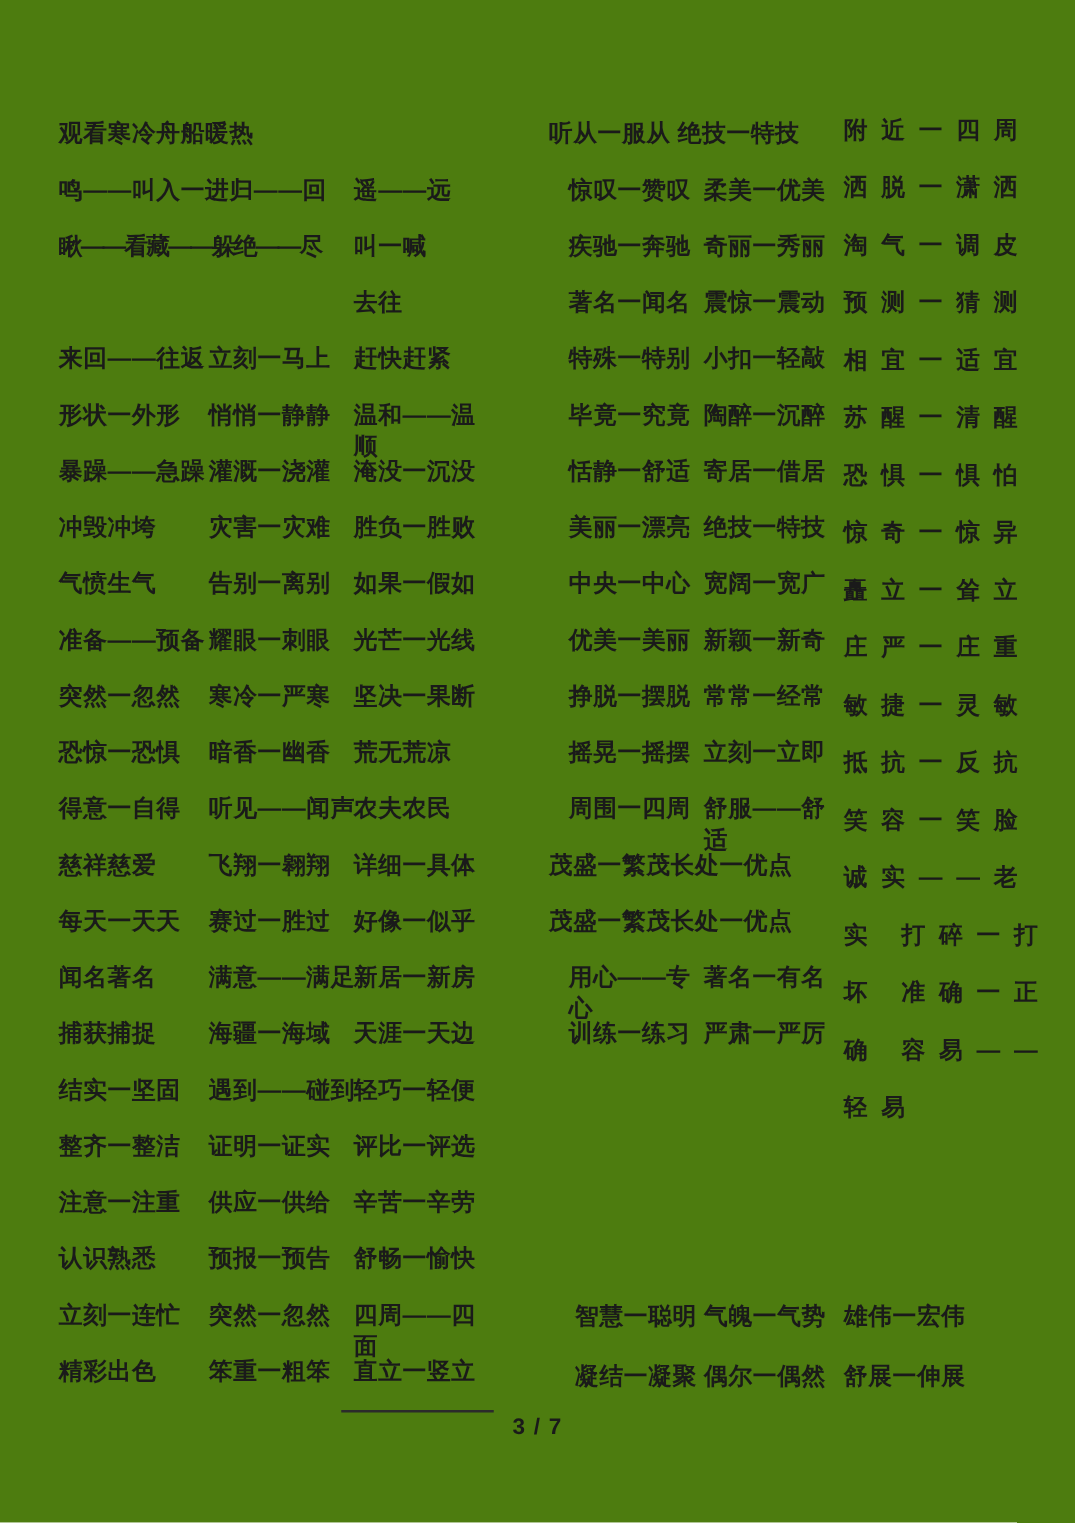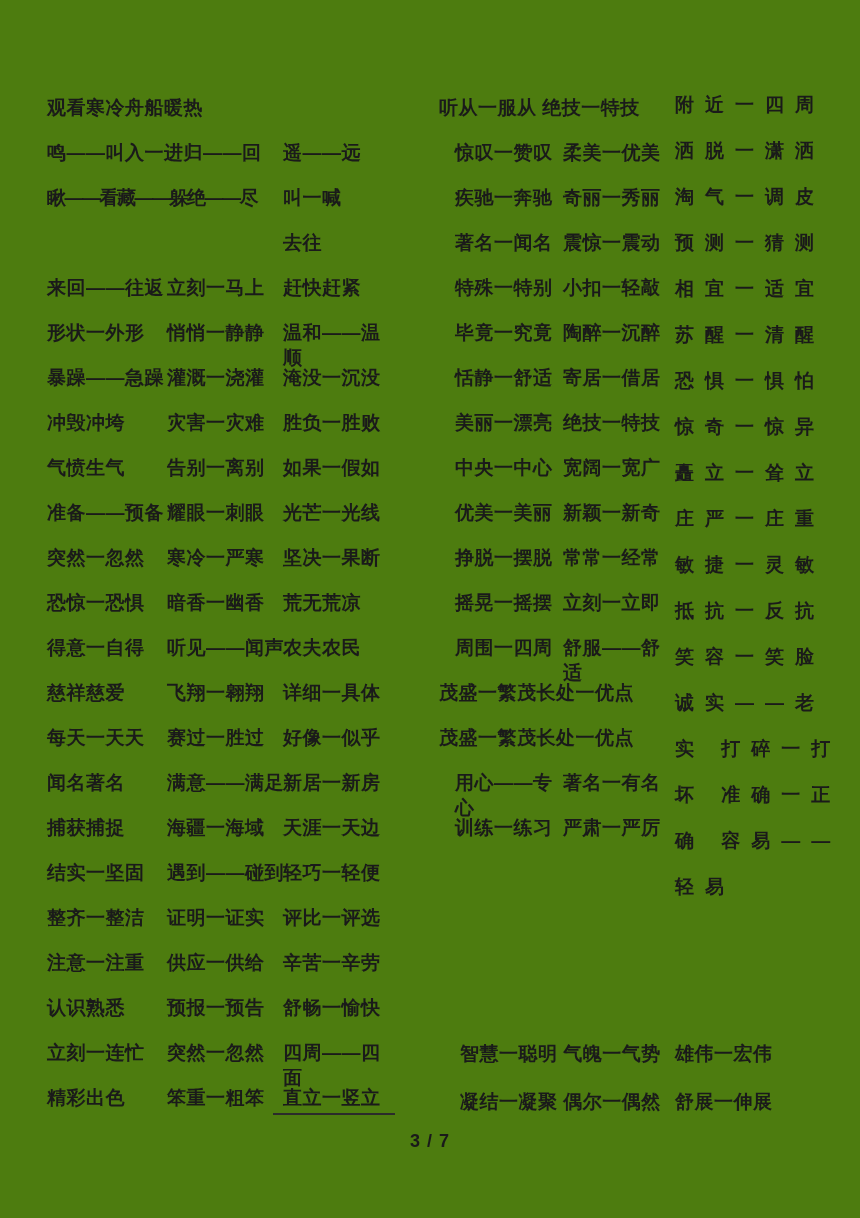--- a/index.html
+++ b/index.html
@@ -29,21 +29,21 @@
     position:absolute;left:675px;top:82px;width:170px;
     letter-spacing:11px;line-height:46px;
   }
   .ritem{min-height:46px;}
   
   .bottom-group{position:absolute;left:460px;top:1030px;}
   .brow{position:relative;height:48px;line-height:48px;white-space:nowrap;}
   .b1{position:absolute;left:0;top:0;}
   .b2{position:absolute;left:215px;top:0;}
   
-  .u{display:inline-block;border-bottom:2px solid #2b2b2b;padding:0 14px 3px 10px;margin-left:-10px;}
+  .u{display:inline-block;border-bottom:2px solid #2b2b2b;padding:0 14px 18px 10px;margin-left:-10px;}
   
   .footer{
     position:absolute;left:0;right:0;top:1131px;text-align:center;
     font-size:18px;line-height:20px;letter-spacing:1px;font-weight:600;
   }
 </style>
 </head>
 <body>
 
 <div class="page" style="background: #4d7c0f; color: rgb(26, 26, 26);">

